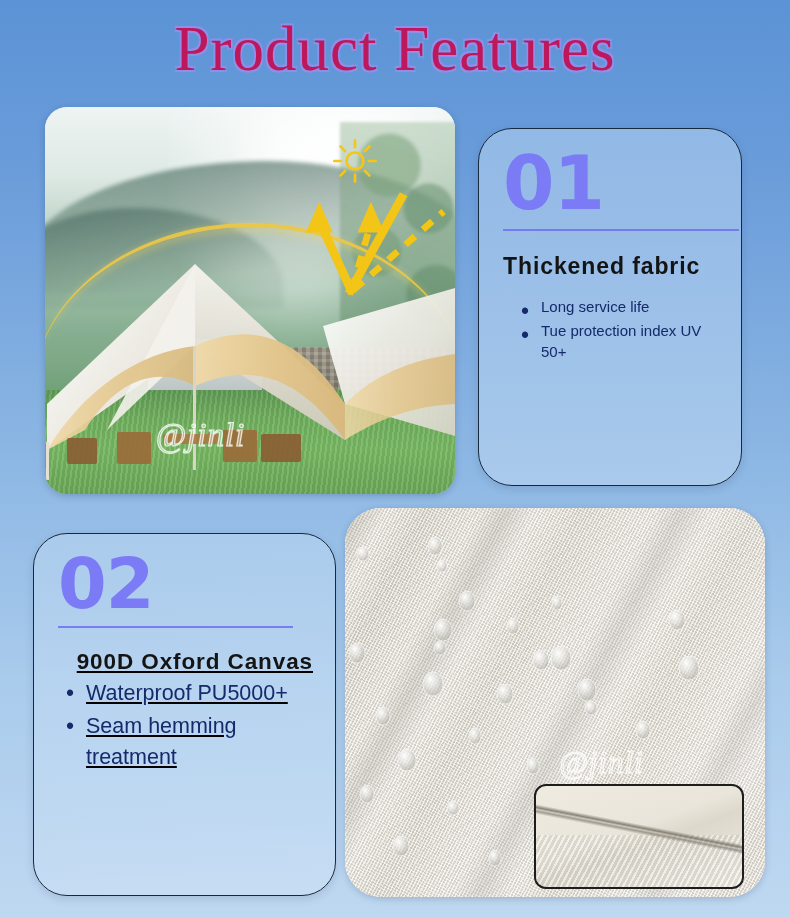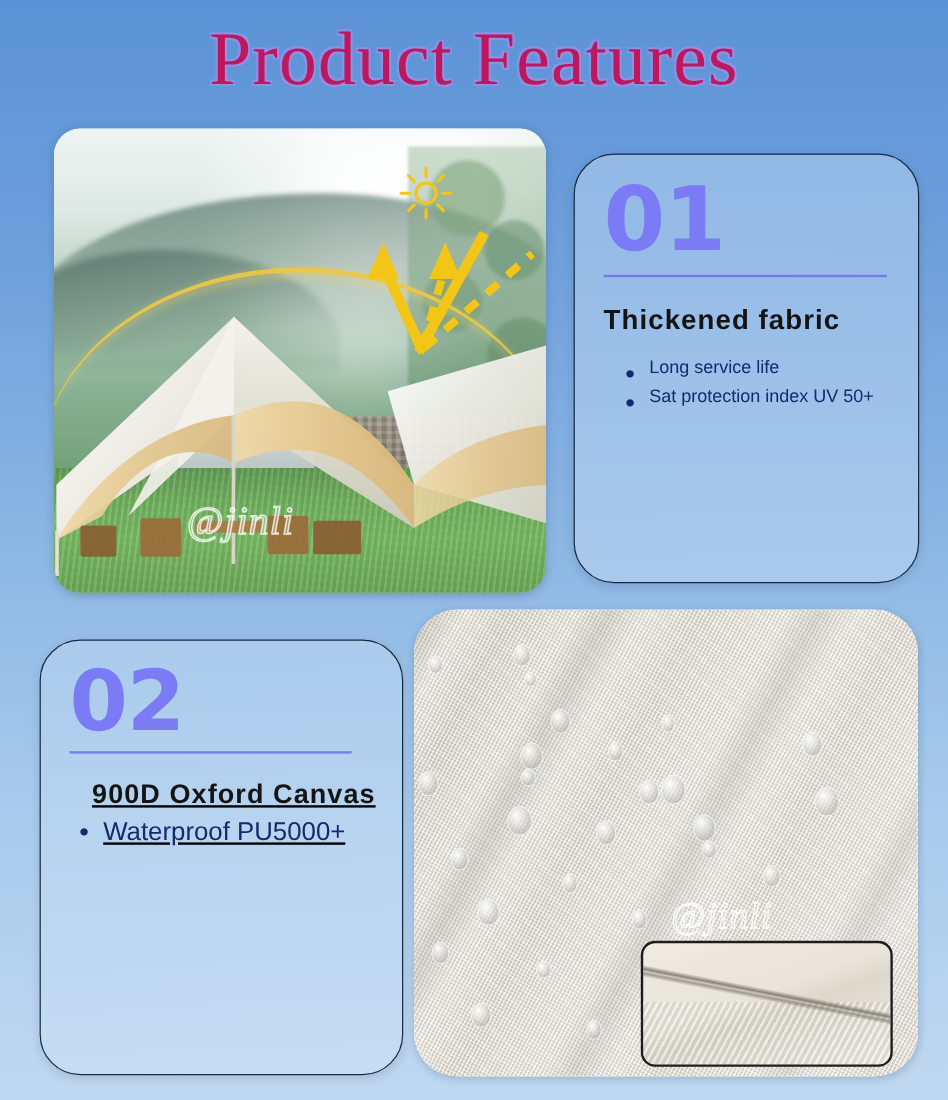--- a/index.html
+++ b/index.html
@@ -118,21 +118,21 @@
   }
 
   
   .card {
     position:absolute;
     border:1.6px solid #17293c;
     border-radius:34px;
     background:linear-gradient(170deg, rgba(190,216,242,.50), rgba(215,232,248,.36));
     box-shadow:0 3px 8px rgba(20,45,80,.14);
   }
-  .card1 { left:478px; top:128px; width:288px; height:358px; padding:20px 24px 0 24px; }
+  .card1 { left:478px; top:128px; width:264px; height:358px; padding:20px 24px 0 24px; }
   .card2 { left:33px;  top:533px; width:303px; height:363px; padding:18px 22px 0 24px;text-decoration:underline; }
 
   .num {
     font-family:"DejaVu Sans", sans-serif;
     font-weight:700; font-size:74px; line-height:.94;
     color:#7b7bf5; letter-spacing:-1px;
     position:relative; display:inline-block;
   }
   .card2 .num { font-size:70px; }
   .divider { height:2px; background:#6f6ff0; opacity:.85; margin-top:10px; }
@@ -305,30 +305,31 @@
 
     <div class="wm1">@jinli</div>
   </div>
 
   <div class="card card1">
     <div class="num">01</div>
     <div class="divider"></div>
     <div class="heading">Thickened fabric</div>
     <ul class="bullets">
       <li>Long service life</li>
-      <li>Sat protection index UV 50+</li>
+      <li>Tue protection index UV 50+</li>
     </ul>
   </div>
 
   <div class="card card2">
     <div class="num">02</div>
     <div class="divider"></div>
     <div class="heading">900D Oxford Canvas</div>
     <ul class="bullets">
       <li>Waterproof PU5000+</li>
+      <li>Seam hemming treatment</li>
     </ul>
   </div>
 
   <div class="photo2">
     <div class="fabric"></div>
     <div class="weave"></div>
     <div class="folds"></div>
 
     <svg class="drops" viewBox="0 0 420 389">
       <defs>

